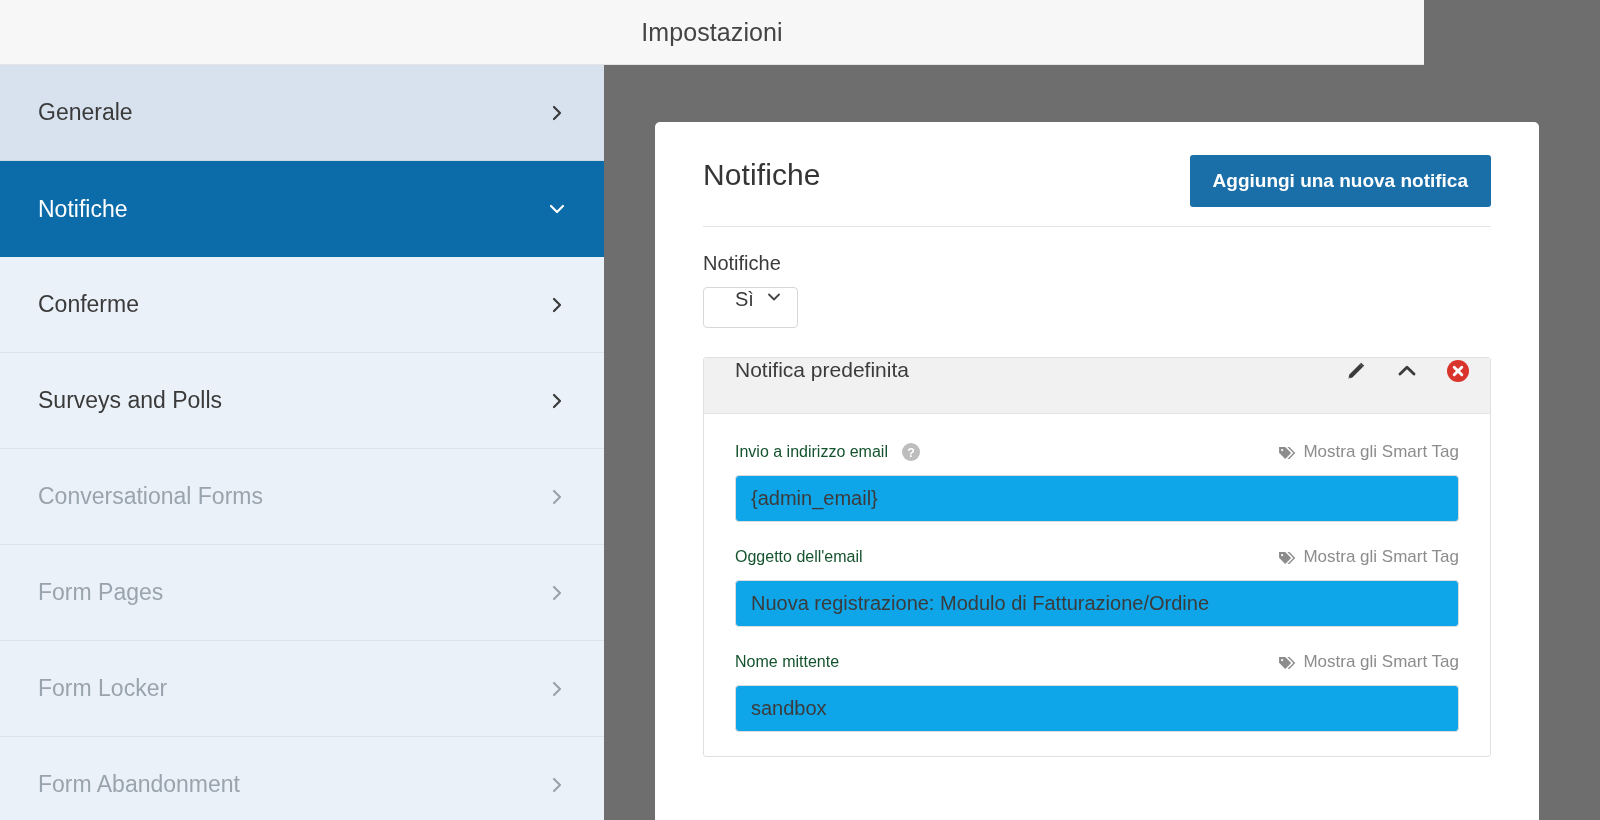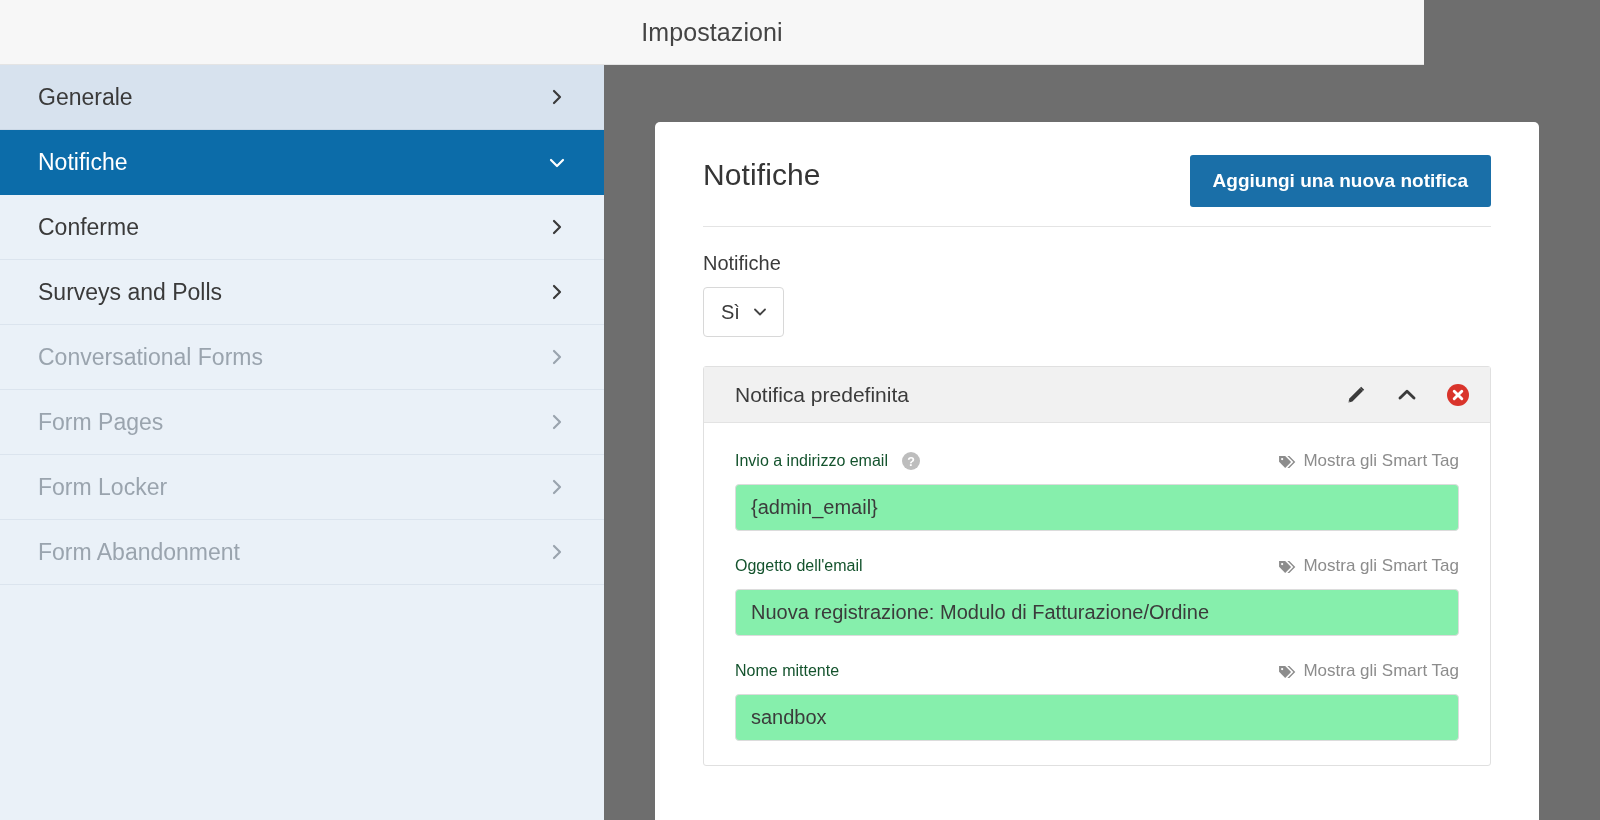--- a/index.html
+++ b/index.html
@@ -47,21 +47,21 @@
 
   
   .sidebar {
     width: 604px;
     flex: 0 0 604px;
     background: #eaf1f8;
     overflow: hidden;
   }
   .side-item {
     position: relative;
-    height: 65px;
+    height: 96px;
     display: flex;
     align-items: center;
     padding: 0 36px 0 38px;
     background: #eaf1f8;
     border-bottom: 1px solid #dbe4ee;
     cursor: pointer;
     user-select: none;
   }
   .side-item.hovered {
     background: #d7e2ee;
@@ -151,27 +151,26 @@
     padding-top: 25px;
   }
   .toggle-label {
     font-size: 20px;
     color: #3b3b3b;
     display: block;
     margin-bottom: 12px;
   }
   .select-box {
     display: inline-flex;
-    align-items: center;
     gap: 11px;
-    height: 50px;
+    height: 41px;
     border: 1px solid #d8d8d8;
     border-radius: 4px;
     background: #ffffff;
-    padding: 0 14px 0 17px;
+    padding: 0 14px 0 31px;
     cursor: pointer;
     user-select: none;
   }
   .select-value {
     font-size: 20px;
     color: #3b3b3b;
   }
   .select-chev { width: 18px; height: 18px; display: block; }
   .select-chev svg { display: block; }
 
@@ -179,21 +178,21 @@
   .notif-card {
     margin-top: 29px;
     border: 1px solid #e0e0e0;
     border-radius: 3px;
     background: #ffffff;
   }
   .card-head {
     background: #f1f1f1;
     height: 56px;
     display: flex;
-    align-items: center;
+    align-items: flex-start;
     padding: 0 19px 0 31px;
     border-bottom: 1px solid #e3e3e3;
   }
   .card-head-title {
     font-size: 21px;
     color: #3b3b3b;
     flex: 1;
     white-space: nowrap;
   }
   .card-actions {
@@ -252,21 +251,21 @@
     font-size: 17px;
     color: #8c8c8c;
     white-space: nowrap;
   }
   .text-input {
     display: block;
     width: 100%;
     height: 47px;
     border: 1px solid #dcdcdc;
     border-radius: 4px;
-    background: #86efac;
+    background: #0ea5e9;
     font-family: "Liberation Sans", sans-serif;
     font-size: 20px;
     color: #3b3b3b;
     padding: 0 15px;
     outline: none;
   }
   .text-input::placeholder { color: #b3b3b3; }
 </style>
 </head>
 <body>

